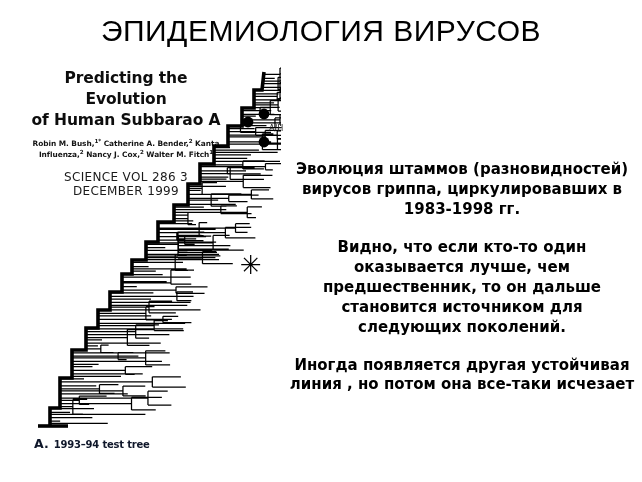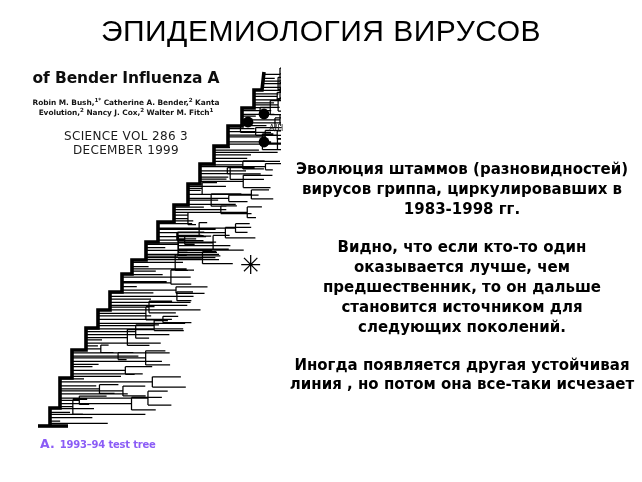--- a/index.html
+++ b/index.html
@@ -97,24 +97,24 @@
   }
   .tree-asterisk {
     font-family: "DejaVu Sans", sans-serif;
     font-size: 26px;
     font-weight: bold;
     fill: #000000;
   }
 
   #figure-caption {
     position: absolute;
-    left: 12px;
+    left: 6px;
     top: 373px;
     font-family: "DejaVu Sans", sans-serif;
-    color: #8b5cf6;
+    color: #0f172a;
     white-space: nowrap;
   }
   #figure-caption .cap-letter {
     font-size: 12.5px;
     font-weight: bold;
   }
   #figure-caption .cap-text {
     font-size: 10px;
     font-weight: bold;
     letter-spacing: -0.2px;
@@ -142,25 +142,26 @@
 <body>
 
 <div id="slide">
 
   <div id="slide-title">ЭПИДЕМИОЛОГИЯ ВИРУСОВ</div>
 
   <div id="figure-panel">
 
     <div id="article-header">
       <div id="article-title">
-        <div>of Bender Influenza A</div>
+        <div>Predicting the Evolution</div>
+        <div>of Human Subbarao A</div>
       </div>
       <div id="article-authors">
         <div><span>Robin M. Bush,</span><sup>1*</sup><span> Catherine A. Bender,</span><sup>2</sup><span> Kanta</span></div>
-        <div><span>Evolution,</span><sup>2</sup><span> Nancy J. Cox,</span><sup>2</sup><span> Walter M. Fitch</span><sup>1</sup></div>
+        <div><span>Influenza,</span><sup>2</sup><span> Nancy J. Cox,</span><sup>2</sup><span> Walter M. Fitch</span><sup>1</sup></div>
       </div>
       <div id="article-source">SCIENCE   VOL 286   3 DECEMBER 1999</div>
     </div>
 
     <svg id="tree-svg" viewBox="0 0 256 375">
       <g id="tree-trunk" fill="none" stroke="#000000" stroke-width="3.6" stroke-linecap="butt">
           <path d="M 236 12 L 234 30 L 226 30 L 226 48 L 214 48 L 214 66 L 200 66 L 200 86 L 186 86 L 186 104 L 172 104 L 172 124 L 160 124 L 160 145 L 146 145 L 146 162 L 130 162 L 130 182 L 118 182 L 118 200 L 104 200 L 104 214 L 94 214 L 94 232 L 82 232 L 82 250 L 70 250 L 70 268 L 58 268 L 58 290 L 44 290 L 44 318 L 32 318 L 32 348 L 22 348 L 22 366"></path>
           <path d="M 10 366 L 40 366"></path>
         </g>
       <g id="tree-branches" fill="none" stroke="#000000" stroke-width="1.25" stroke-linecap="butt">

